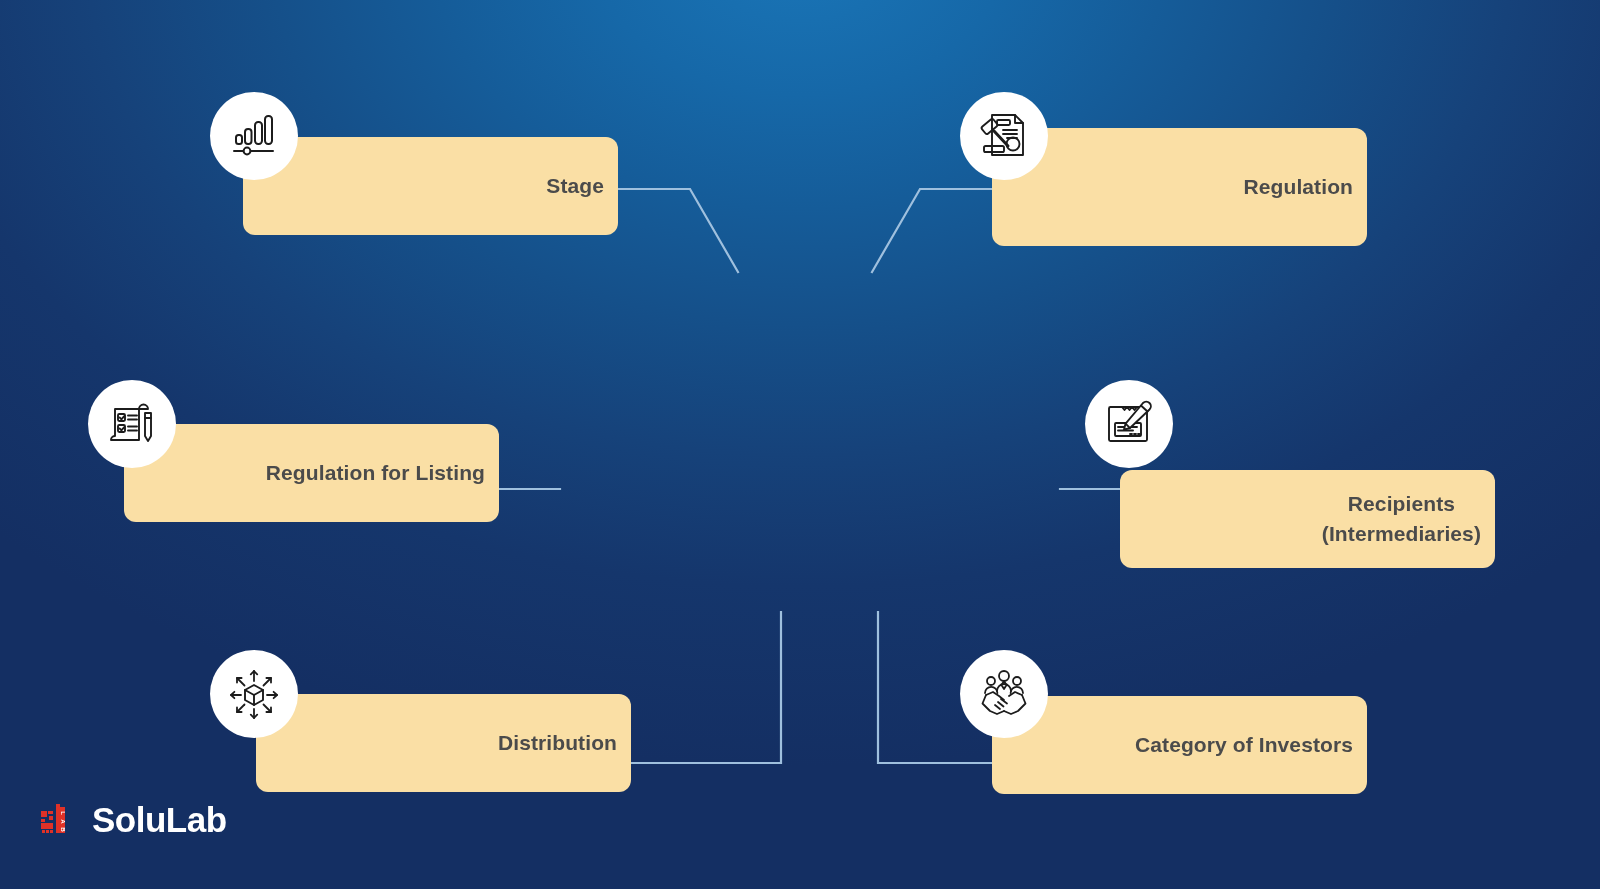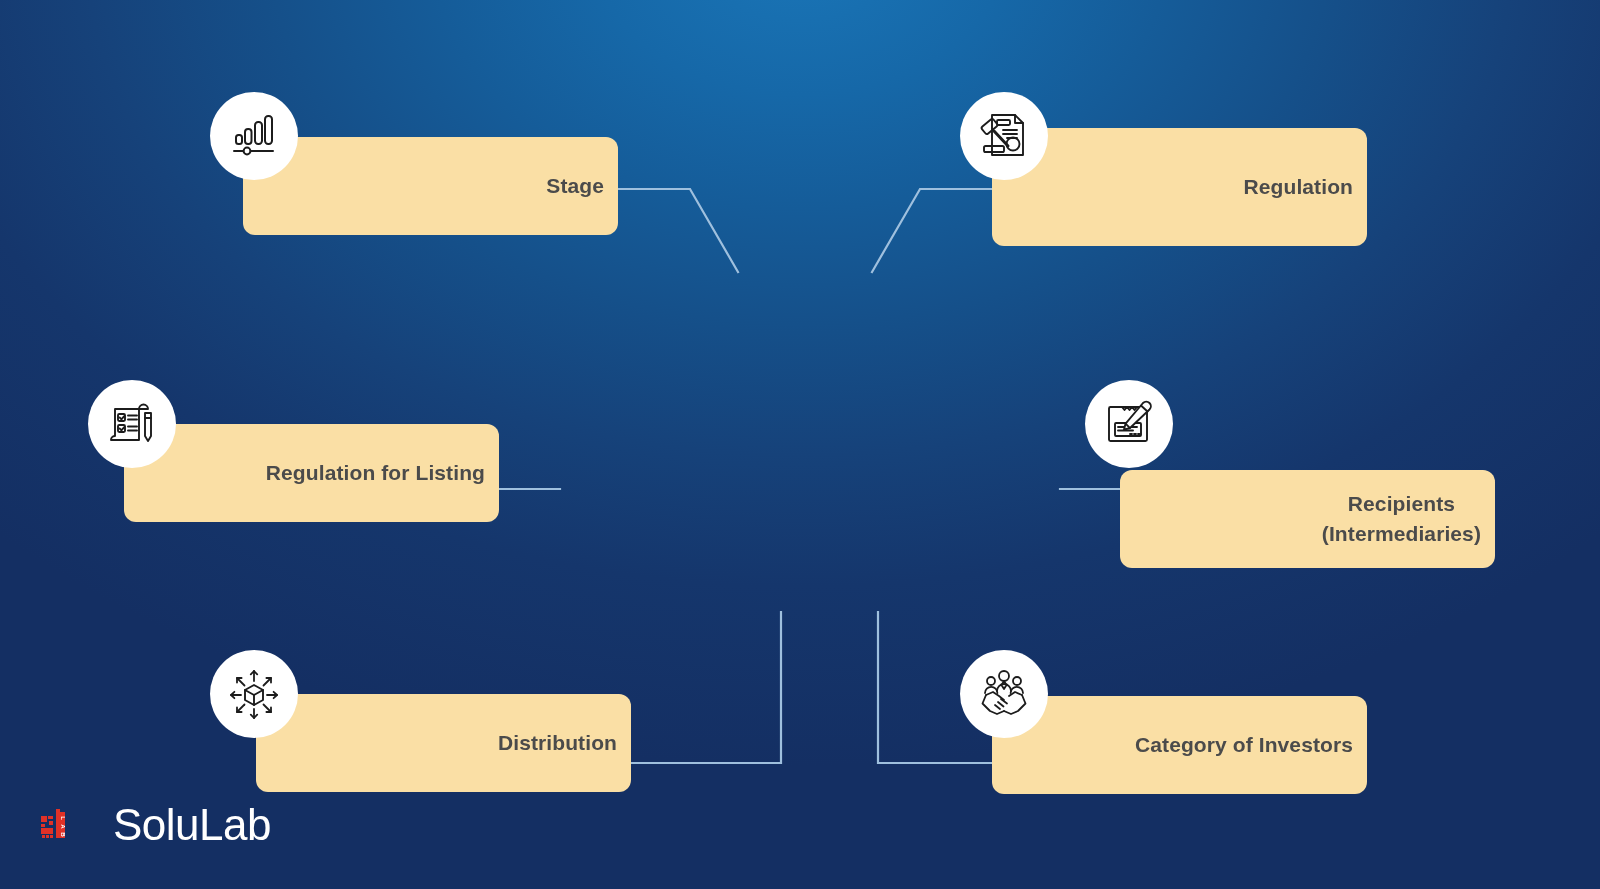--- a/index.html
+++ b/index.html
@@ -125,24 +125,23 @@
     position: absolute;
     left: 40px;
     top: 800px;
     display: flex;
     align-items: center;
     gap: 12px;
   }
   #logo .logo-mark { width: 40px; height: 40px; display: block; }
   #logo .logo-text {
     color: #ffffff;
-    font-size: 44px;
-    font-weight: normal;
+    font-size: 35px;
+    font-weight: bold;
     letter-spacing: -0.5px;
-    margin-left: 21px;
   }
 </style>
 </head>
 <body>
 
 <div id="canvas">
 
   <svg id="connectors" viewBox="0 0 1600 889" width="1600" height="889" aria-hidden="true">
     <g fill="none" stroke="#9fc0de" stroke-width="2.2" stroke-linecap="square">
 

